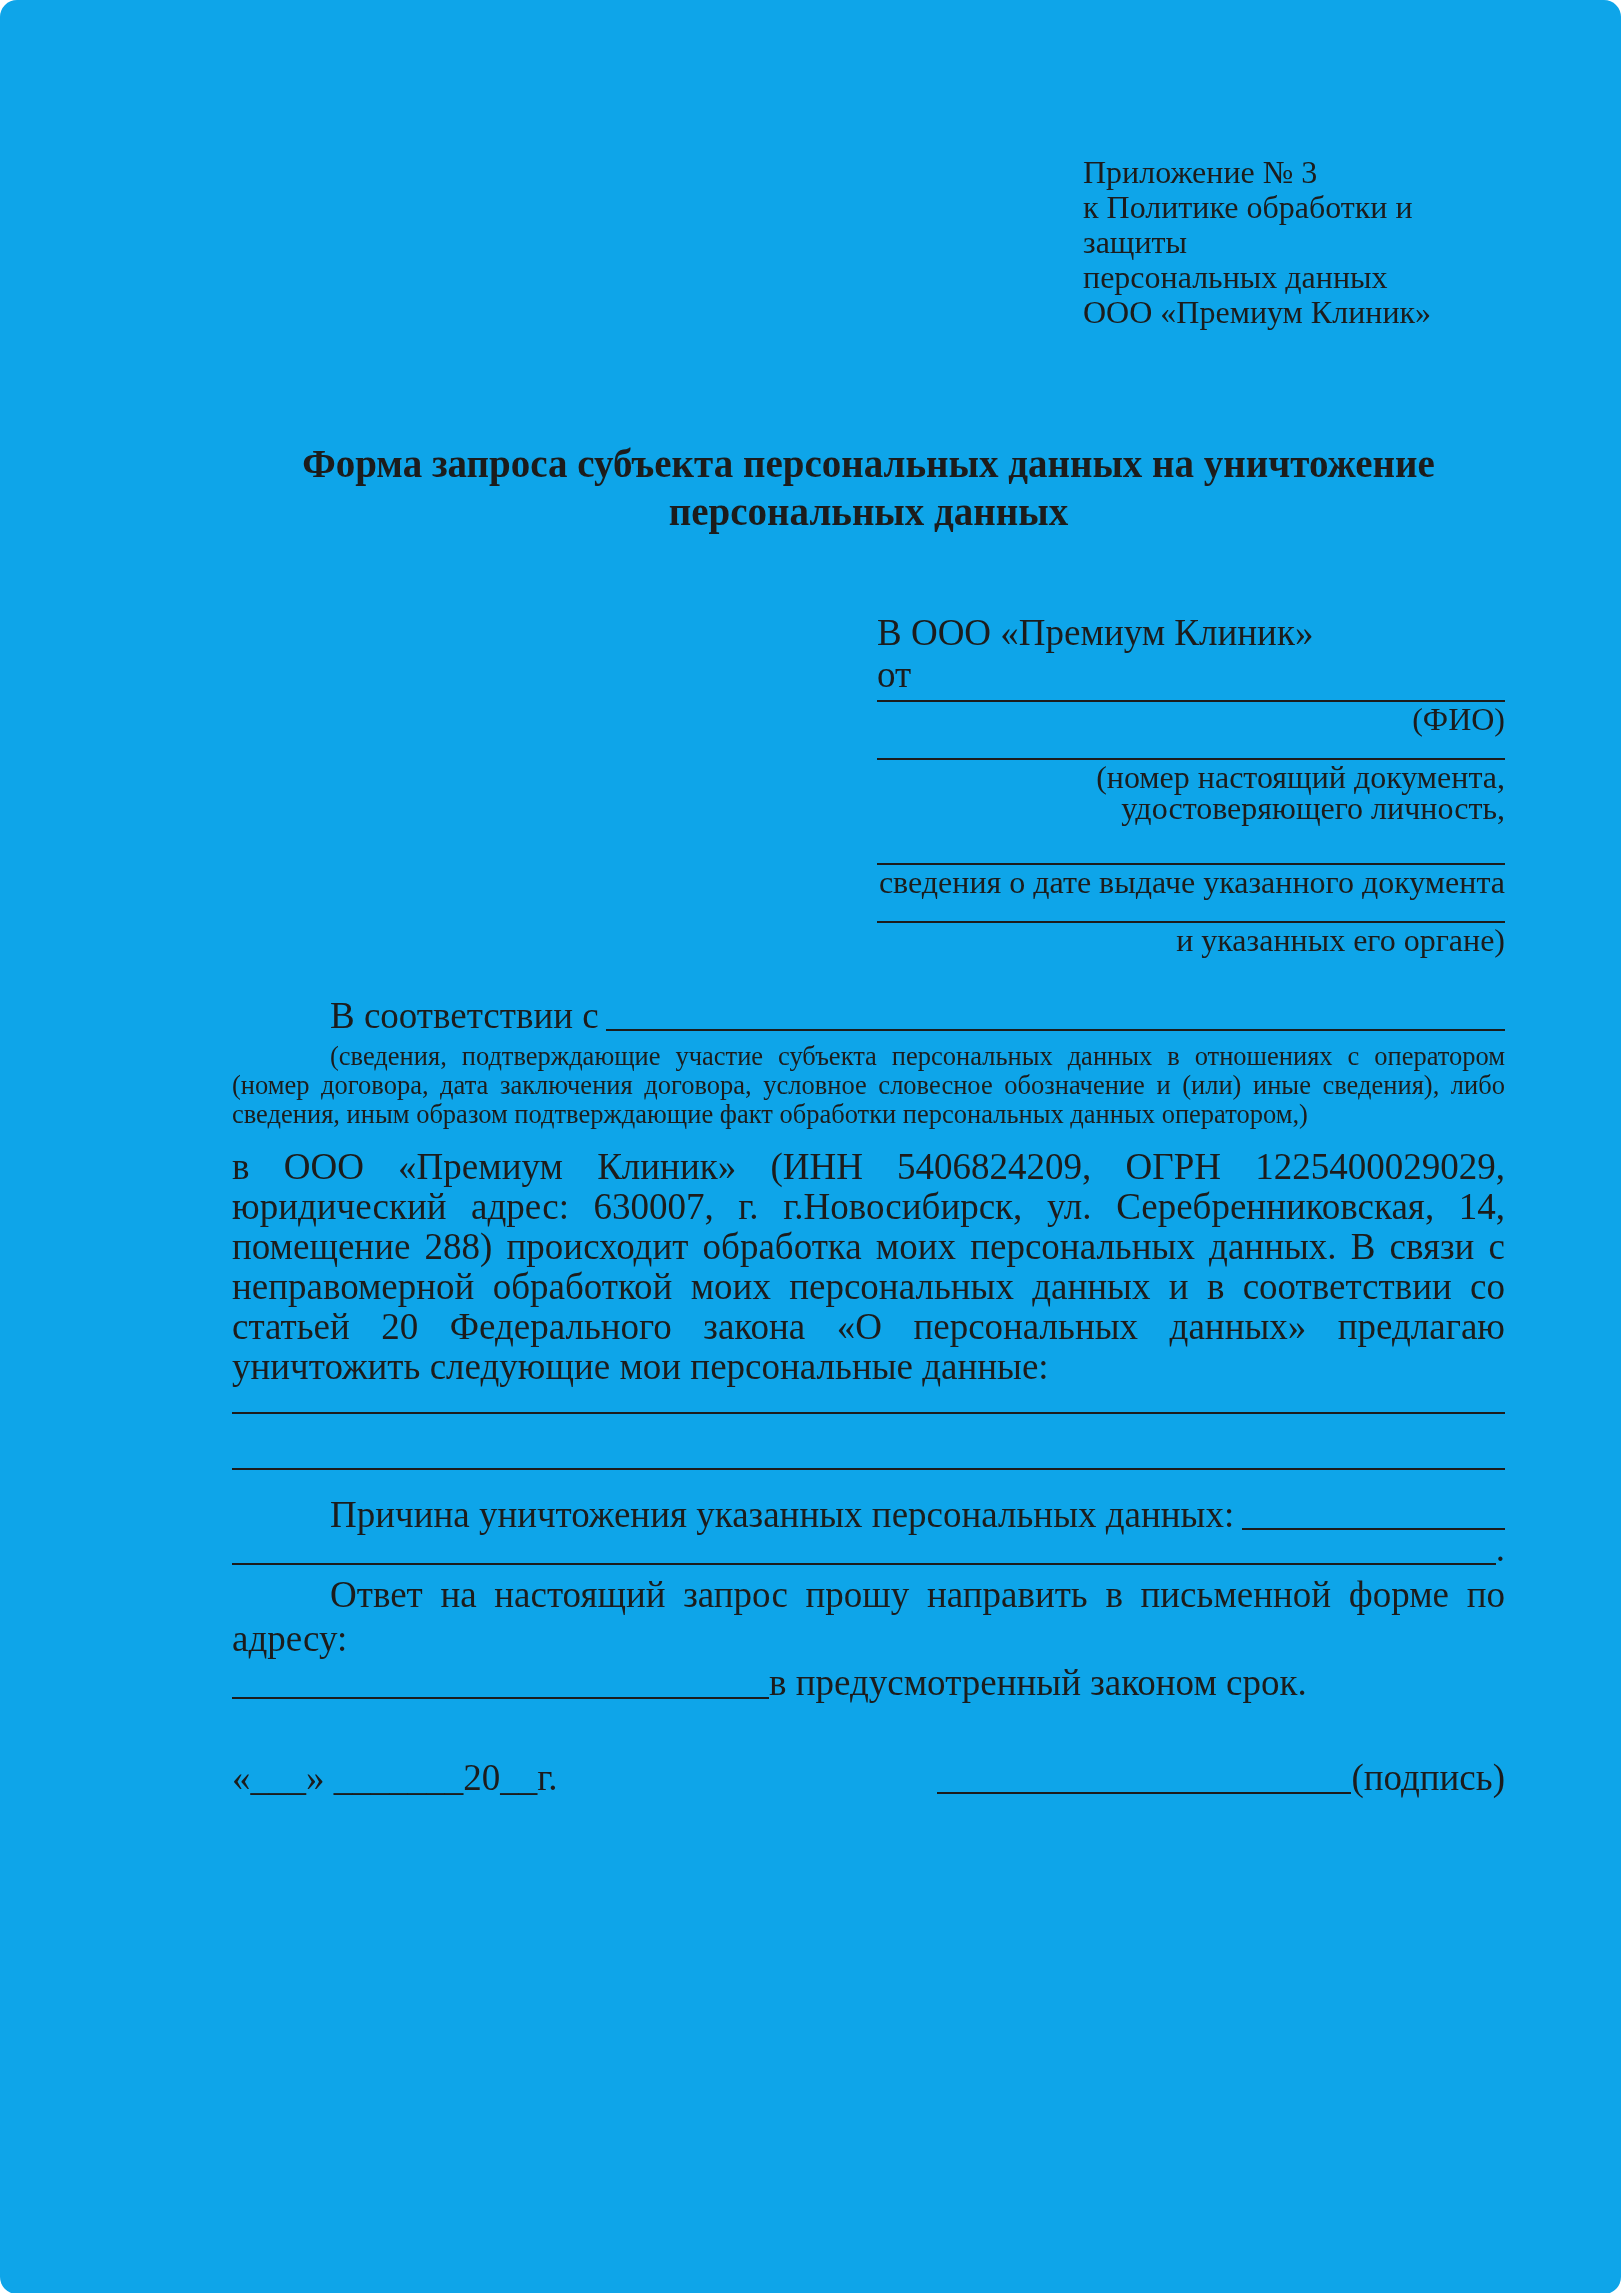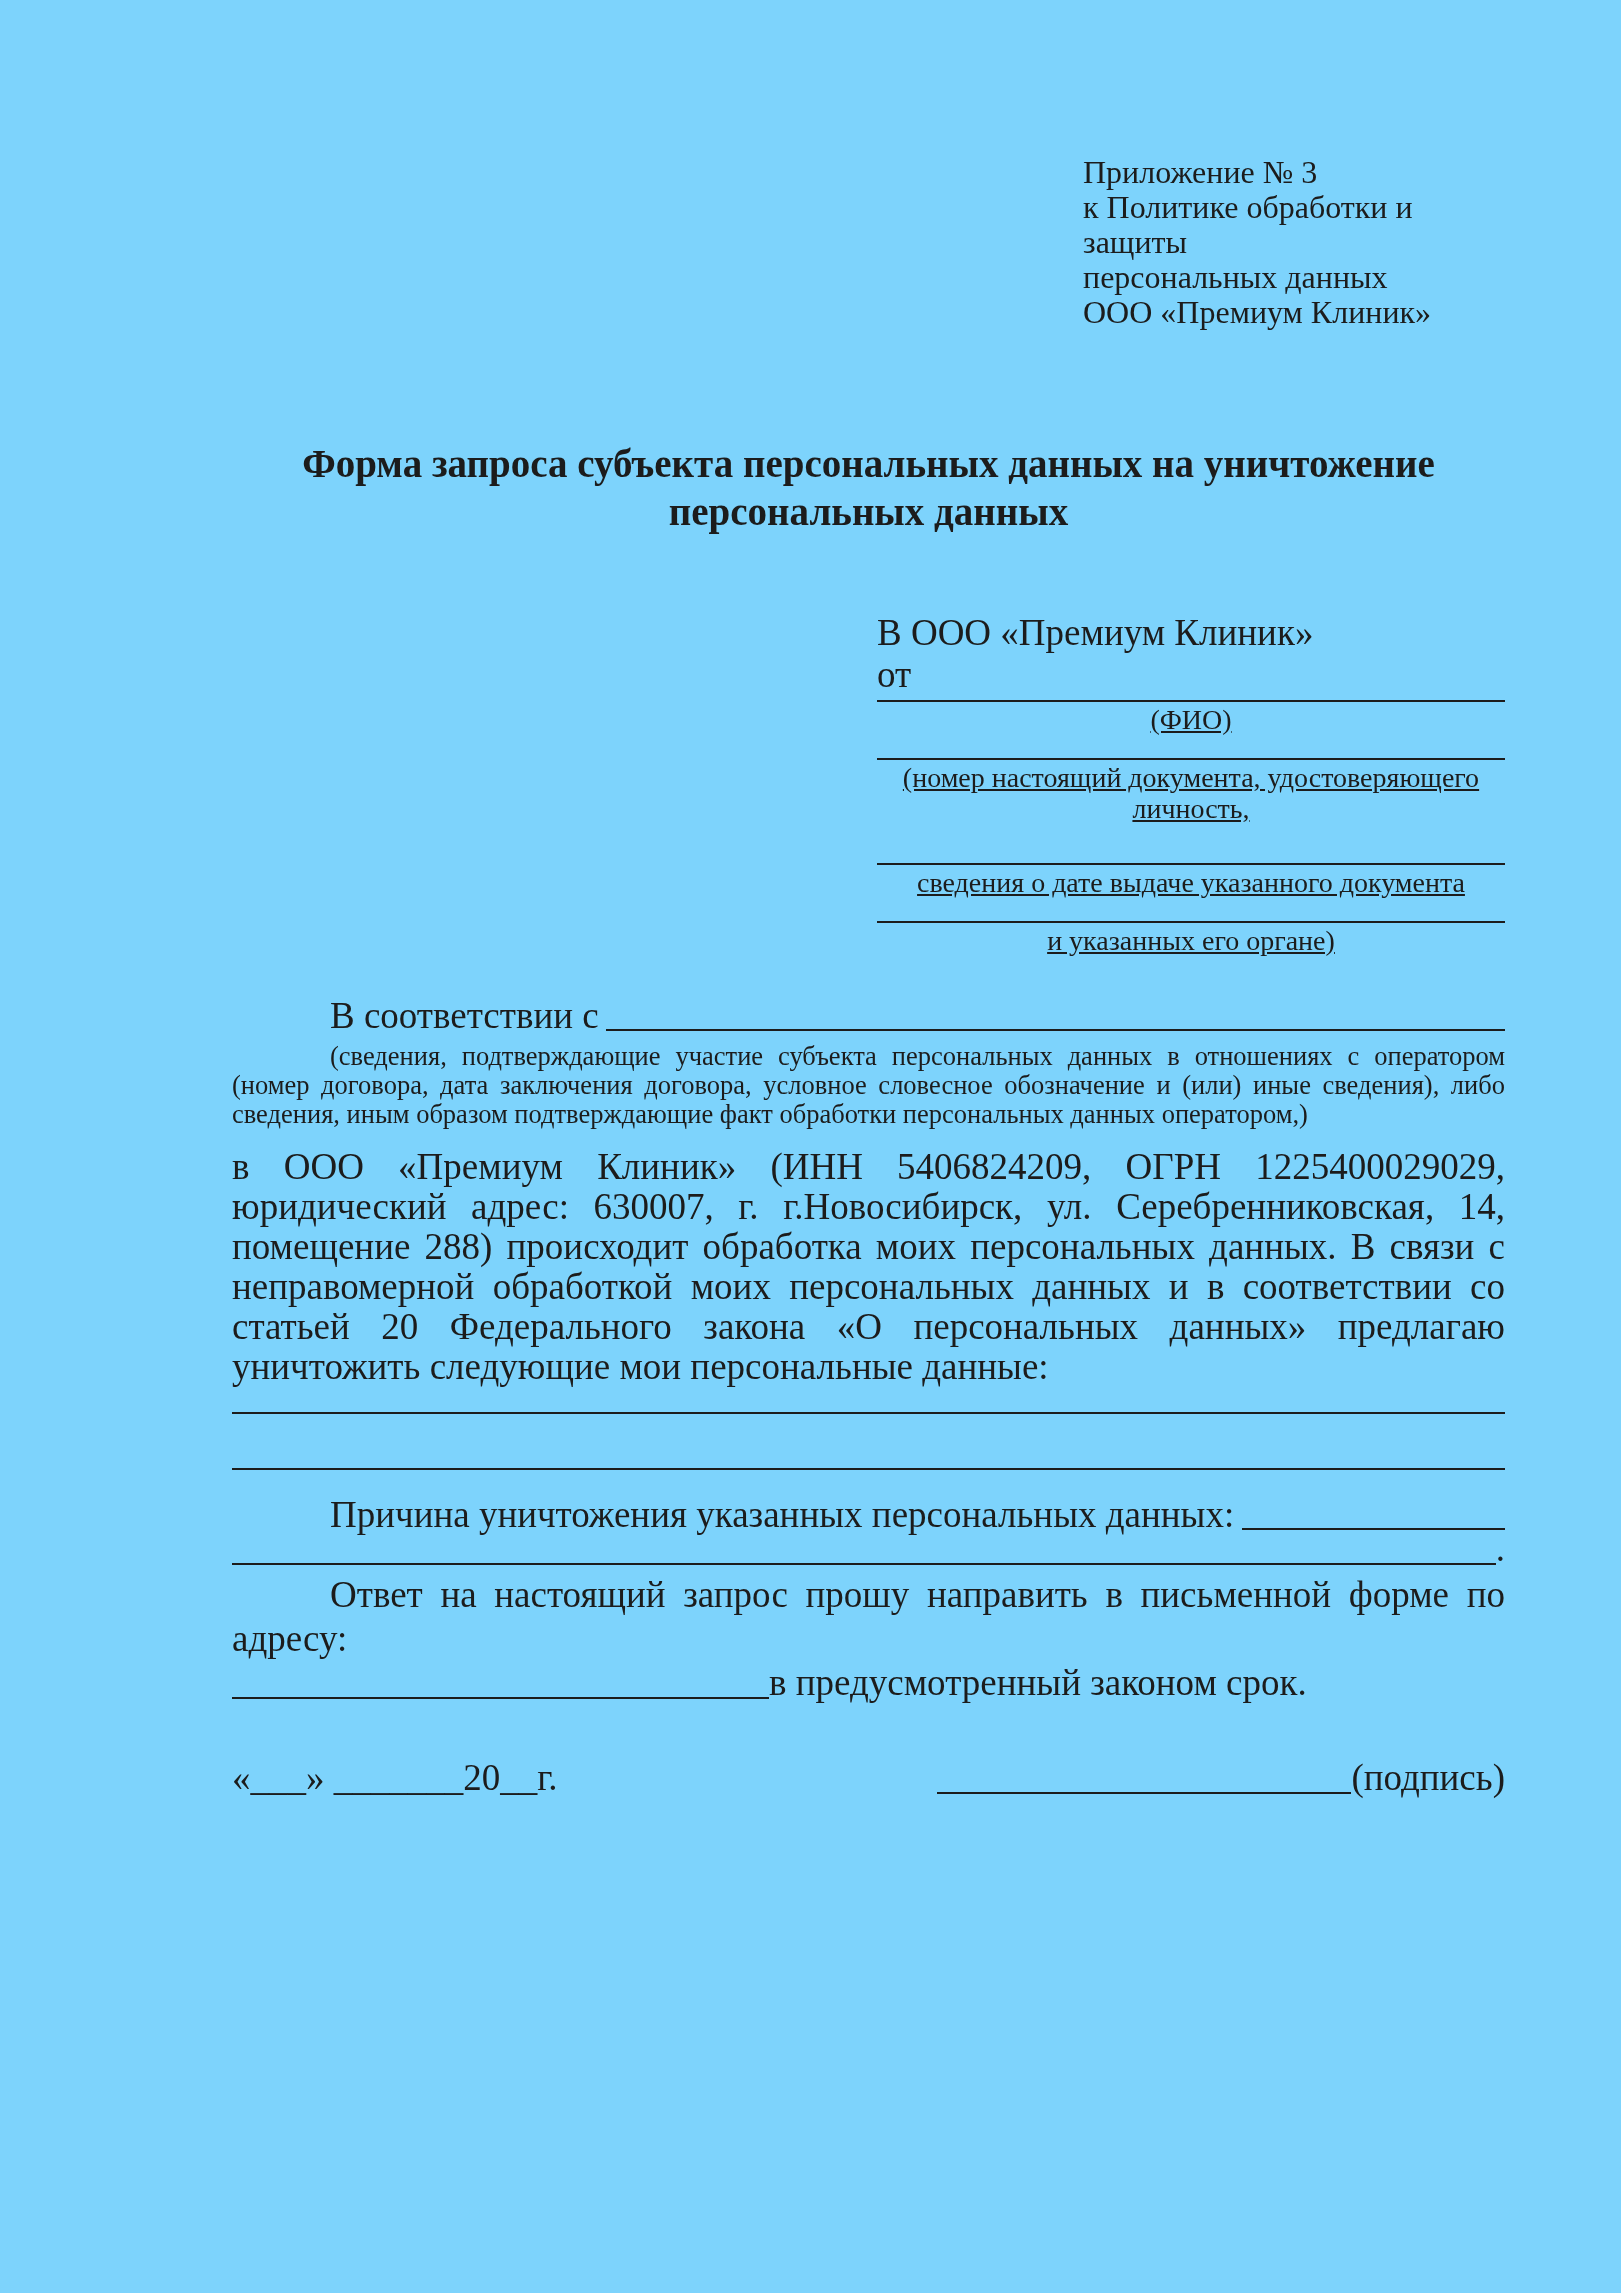--- a/index.html
+++ b/index.html
@@ -9,21 +9,22 @@
     height: 2294px;
     font-family: "Liberation Serif", "DejaVu Serif", serif;
     color: #1c1c1c;
     position: relative;
     overflow: hidden;
   }
   .page {
     width: 1621px;
     height: 2294px;
     padding: 155px 116px 0 232px;
-    background: #7dd3fc;
+    background: #0ea5e9;
+    border-radius: 17px;
   }
 
   
   .appendix {
     margin-left: 851px;
     font-size: 32px;
     line-height: 35px;
   }
 
   
@@ -46,25 +47,24 @@
   }
   .blank {
     border-bottom: 2.9px solid #1c1c1c;
     height: 0;
   }
   .addressee .blank-1 { margin-top: 3.9px; }
   .addressee .blank-2 { margin-top: 23.5px; }
   .addressee .blank-3 { margin-top: 39px; }
   .addressee .blank-4 { margin-top: 22.5px; }
   .field-caption {
-    font-size: 28px;
+    font-size: 32px;
     line-height: 31px;
-    text-align: center;
+    text-align: right;
     padding-top: 2px;
-    text-decoration: underline;
   }
 
   
   .row {
     display: flex;
     align-items: flex-end;
     font-size: 37px;
     line-height: 44px;
   }
   .row .lead { white-space: nowrap; }

